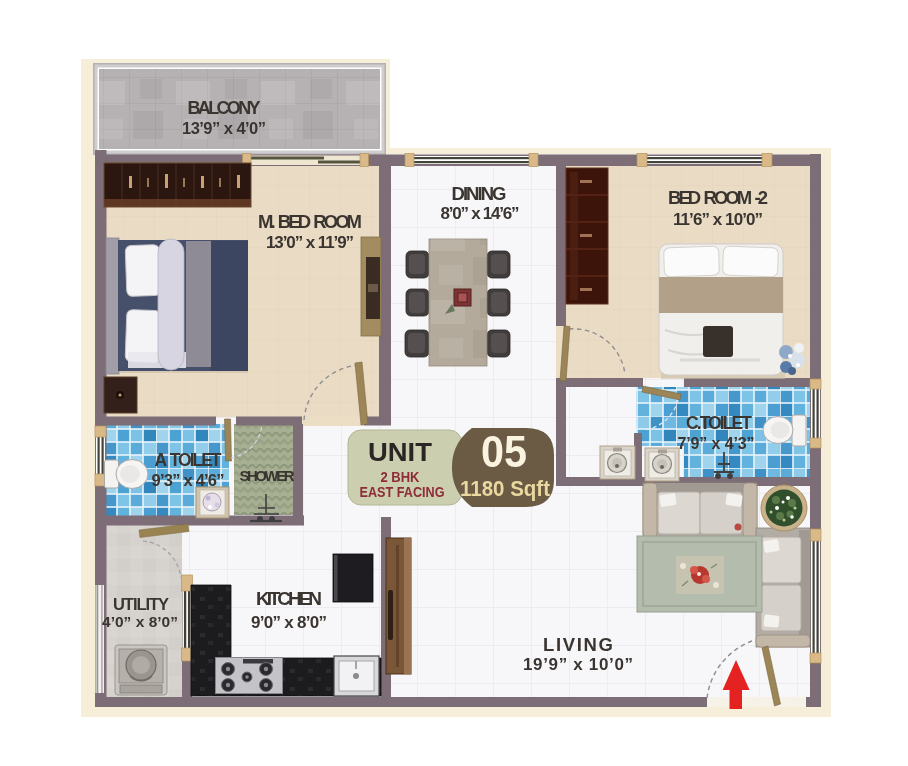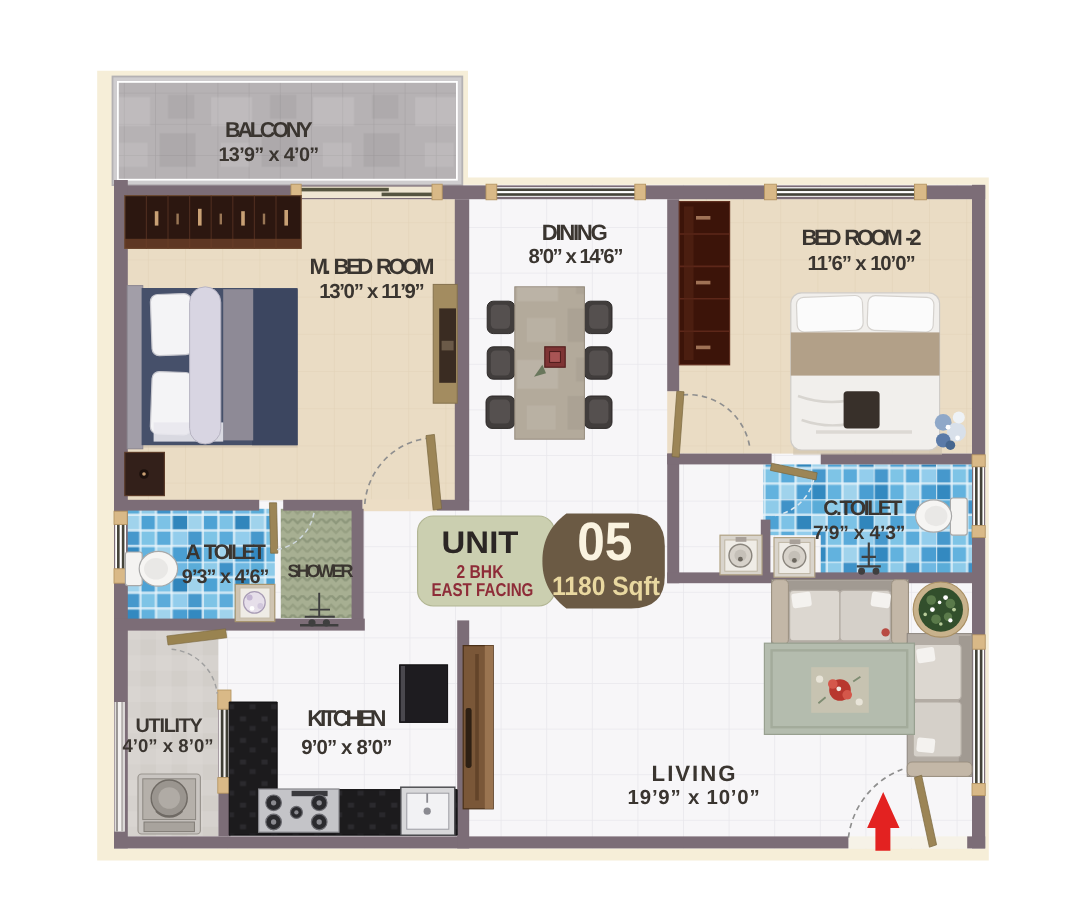--- a/index.html
+++ b/index.html
@@ -1,16 +1,16 @@
 <!DOCTYPE html>
 <html><head>
 <meta charset="utf-8">
 <style>
 html,body{margin:0;padding:0;background:#fff;}
-#page{position:relative;width:824px;height:766px;overflow:hidden;background:#fff;}
+#page{position:relative;width:908px;height:766px;overflow:hidden;background:#fff;}
 svg text{font-family:"Liberation Sans",sans-serif;font-weight:bold;}
 </style>
 </head>
 <body>
 <div id="page">
 <svg width="908" height="766" viewBox="0 0 908 766">
 <defs>
 <pattern id="whiteTile" width="38" height="38" patternUnits="userSpaceOnUse">
   <rect width="38" height="38" fill="#f7f6f8"></rect>
   <path d="M38,0 V38 H0" fill="none" stroke="#e9e8ec" stroke-width="1.3"></path>

